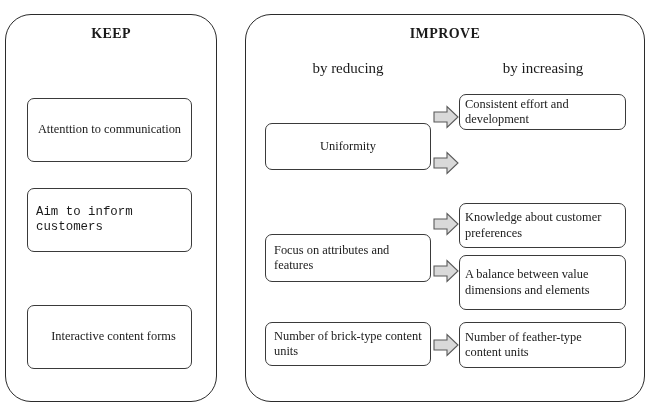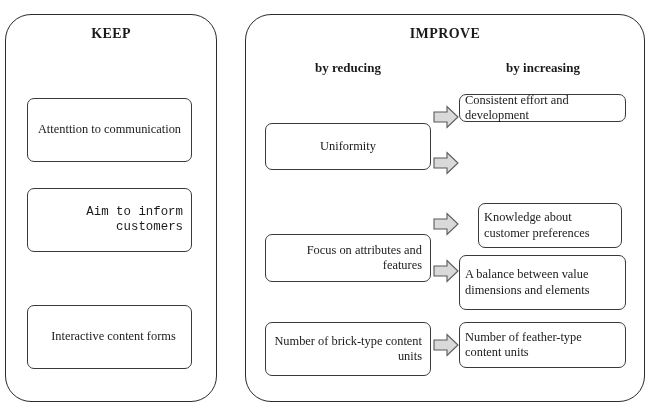--- a/index.html
+++ b/index.html
@@ -42,64 +42,64 @@
     font-size: 14px;
     letter-spacing: 0.4px;
     white-space: nowrap;
   }
   #keep-title    { left: 5px;   top: 26px; width: 212px; }
   #improve-title { left: 245px; top: 26px; width: 400px; }
 
   .col-head {
     position: absolute;
     text-align: center;
-    font-weight: bold;
-    font-size: 13px;
+    font-weight: normal;
+    font-size: 15px;
     white-space: nowrap;
   }
   #head-reducing   { left: 262px; top: 60px; width: 172px; }
   #head-increasing { left: 457px; top: 60px; width: 172px; }
 
   
   .box {
     position: absolute;
     box-sizing: border-box;
     border: 1.1px solid #3a3a3a;
     border-radius: 7px;
     background: #ffffff;
     display: flex;
     align-items: center;
     font-size: 12.4px;
     line-height: 1.23;
   }
   .box.center {
     justify-content: center;
-    text-align: right;
+    text-align: left;
     padding: 2px 8px;
   }
   .box.left {
     justify-content: flex-start;
     text-align: left;
     padding: 2px 5px;
   }
 
   
   #keep-box-0 { left: 27px; top: 98px;  width: 165px; height: 64px; }
   #keep-box-1 { left: 27px; top: 188px; width: 165px; height: 64px; font-family: Liberation Mono, monospace; }
   #keep-box-2 { left: 27px; top: 305px; width: 165px; height: 64px; padding-left: 16px; }
 
   
   #reduce-box-0 { left: 265px; top: 123px; width: 166px; height: 47px; }
   #reduce-box-1 { left: 265px; top: 222px; width: 166px; height: 48px; margin-top: 12px; }
-  #reduce-box-2 { left: 265px; top: 322px; width: 166px; height: 54px; }
+  #reduce-box-2 { left: 265px; top: 322px; width: 166px; height: 44px; }
 
   
-  #increase-box-0 { left: 459px; top: 94px;  width: 167px; height: 28px; }
+  #increase-box-0 { left: 459px; top: 94px;  width: 167px; height: 36px; }
   #increase-box-1 { left: 459px; top: 146px; width: 167px; height: 45px; }
-  #increase-box-2 { left: 478px; top: 203px; width: 144px; height: 45px; }
+  #increase-box-2 { left: 459px; top: 203px; width: 167px; height: 45px; }
   #increase-box-3 { left: 459px; top: 255px; width: 167px; height: 55px; }
   #increase-box-4 { left: 459px; top: 322px; width: 167px; height: 46px; }
 
   
   .arrow {
     position: absolute;
     width: 26px;
     height: 24px;
   }
   .arrow svg { display: block; width: 26px; height: 24px; }

